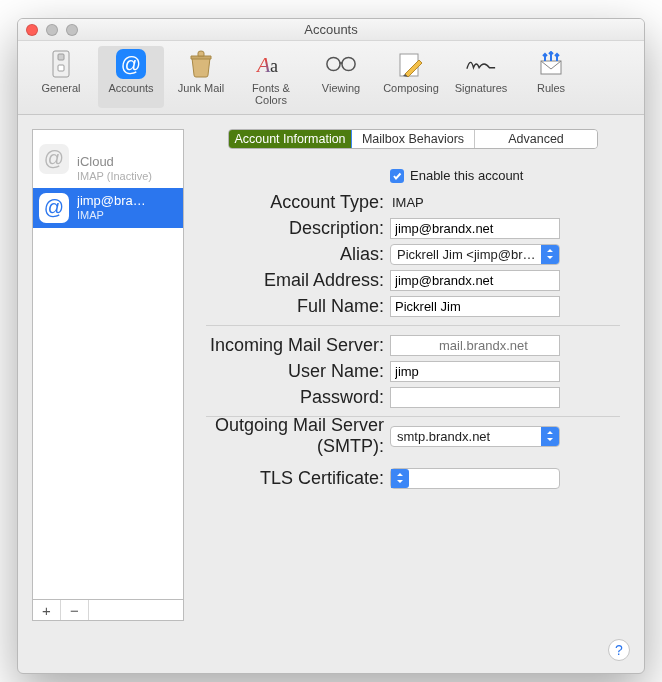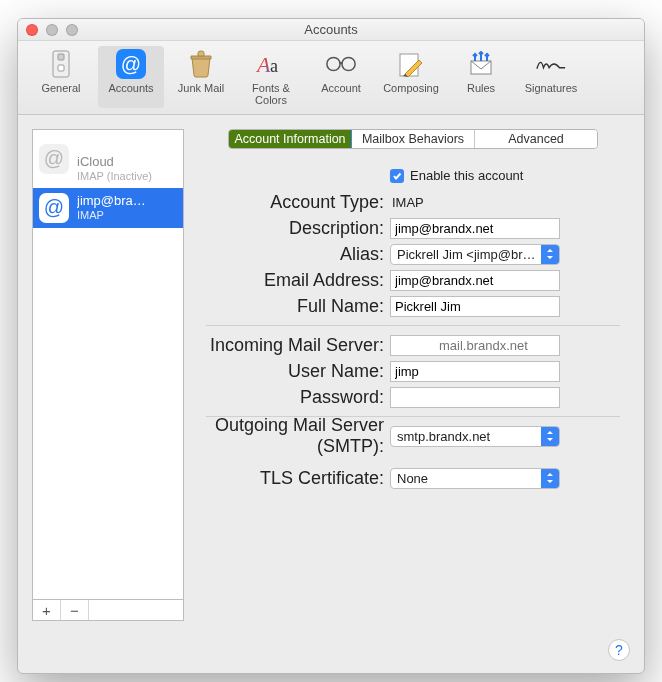--- a/index.html
+++ b/index.html
@@ -184,50 +184,50 @@
       <div class="lbl">Fonts &amp; Colors</div>
     </div>
     <div class="tbitem">
       <div class="iconbox">
           <svg width="34" height="18" viewBox="0 0 34 18">
             <circle cx="9" cy="9" r="7" fill="none" stroke="#555" stroke-width="1.6"></circle>
             <circle cx="25" cy="9" r="7" fill="none" stroke="#555" stroke-width="1.6"></circle>
             <path d="M16 9 Q17 6 18 9" fill="none" stroke="#555" stroke-width="1.6"></path>
           </svg>
         </div>
-      <div class="lbl">Account</div>
+      <div class="lbl">Viewing</div>
     </div>
     <div class="tbitem">
       <div class="iconbox">
           <svg width="28" height="28" viewBox="0 0 28 28">
             <rect x="3" y="4" width="18" height="22" fill="#fff" stroke="#999"></rect>
             <path d="M8 24 L22 10 L25 13 L11 27 Z" fill="#f3c04a" stroke="#b8892a"></path>
             <path d="M6 26 L8 24 L11 27 Z" fill="#555"></path>
           </svg>
         </div>
       <div class="lbl">Composing</div>
+    </div>
+    <div class="tbitem">
+      <div class="iconbox">
+          <svg width="34" height="20" viewBox="0 0 34 20">
+            <path d="M2 15 Q6 2 9 14 Q12 6 15 14 Q20 6 26 14 L32 14" fill="none" stroke="#333" stroke-width="1.4"></path>
+          </svg>
+        </div>
+      <div class="lbl">Signatures</div>
     </div>
     <div class="tbitem">
       <div class="iconbox">
           <svg width="28" height="26" viewBox="0 0 28 26">
             <rect x="4" y="10" width="20" height="13" fill="#fff" stroke="#888"></rect>
             <path d="M4 10 L14 18 L24 10" fill="none" stroke="#888"></path>
             <path d="M8 3 L8 10 M14 1 L14 10 M20 3 L20 10" stroke="#2b76ee" stroke-width="2"></path>
             <path d="M6 5 L8 3 L10 5 M12 3 L14 1 L16 3 M18 5 L20 3 L22 5" fill="none" stroke="#2b76ee" stroke-width="2"></path>
           </svg>
         </div>
       <div class="lbl">Rules</div>
-    </div>
-    <div class="tbitem">
-      <div class="iconbox">
-          <svg width="34" height="20" viewBox="0 0 34 20">
-            <path d="M2 15 Q6 2 9 14 Q12 6 15 14 Q20 6 26 14 L32 14" fill="none" stroke="#333" stroke-width="1.4"></path>
-          </svg>
-        </div>
-      <div class="lbl">Signatures</div>
     </div>
   </div>
 
   <div class="content">
 
     <div class="sidebar">
       <div class="accountslist">
         <div class="account-row inac">
           <div class="icon-at">@</div>
           <div class="acct-text">
@@ -339,21 +339,20 @@
             </div>
           </div>
         </div>
 
         <div style="height:16px"></div>
 
         <div class="row">
           <div class="label">TLS Certificate:</div>
           <div class="value">
             <div class="select" style="width:170px">
-              <div class="txt">None</div>
               <div class="btn">
                   <svg width="8" height="12" viewBox="0 0 8 12">
                     <path d="M1 4 L4 1 L7 4 M1 8 L4 11 L7 8"></path>
                   </svg>
                 </div>
             </div>
           </div>
         </div>
 
       </div>

